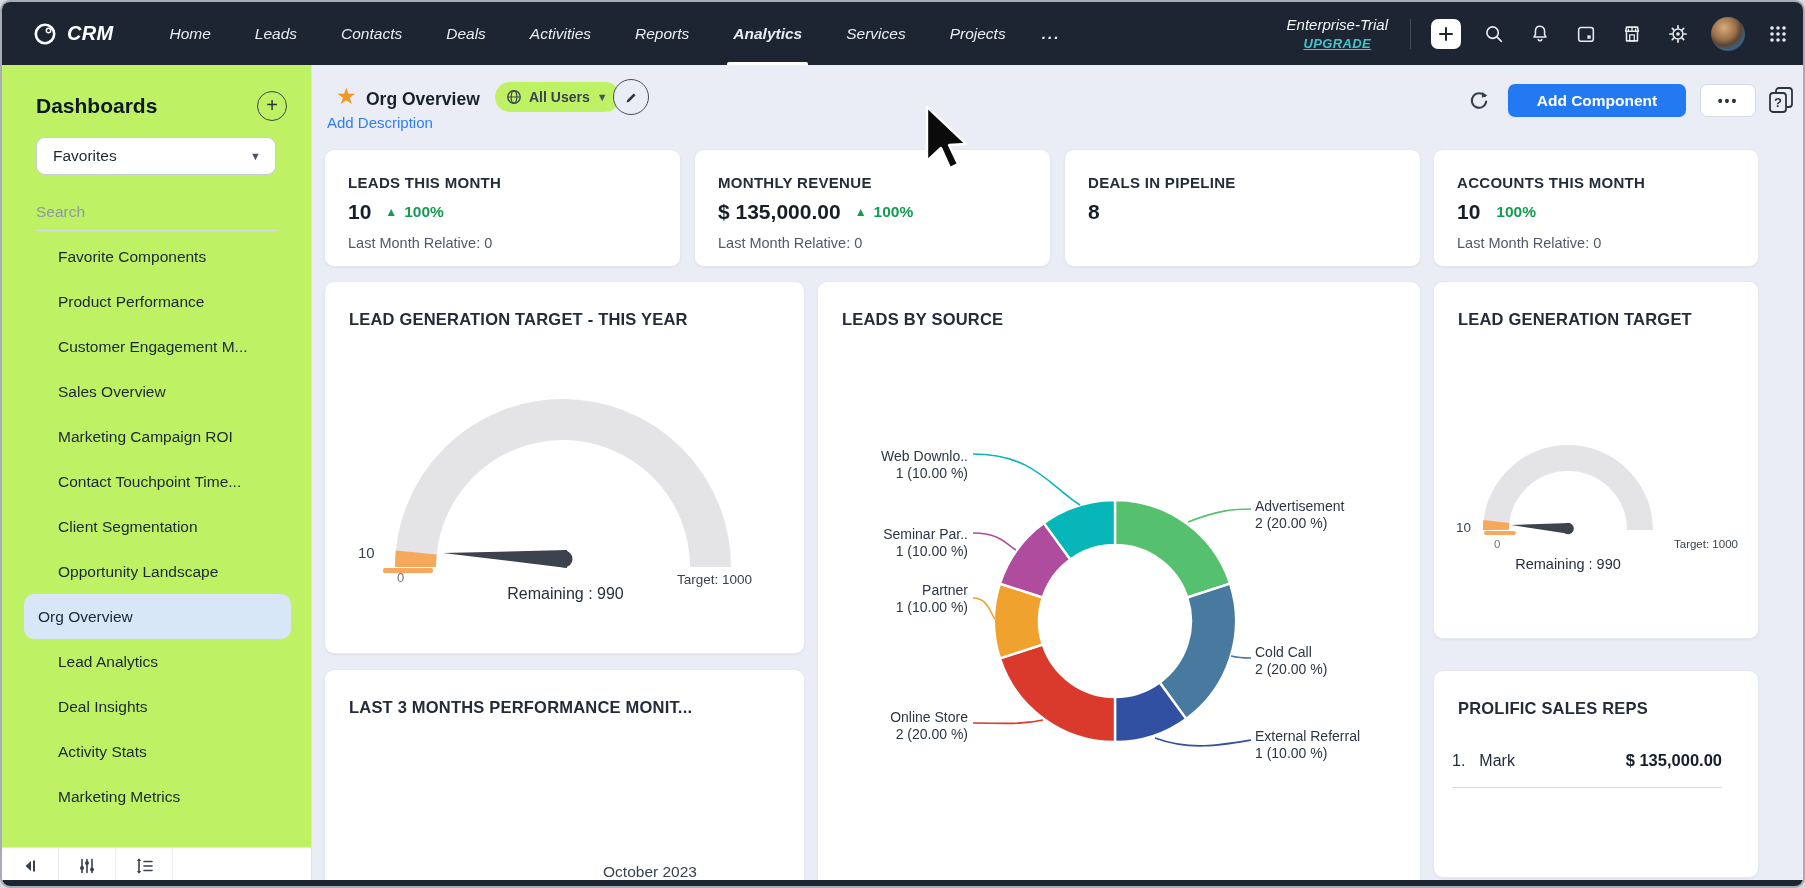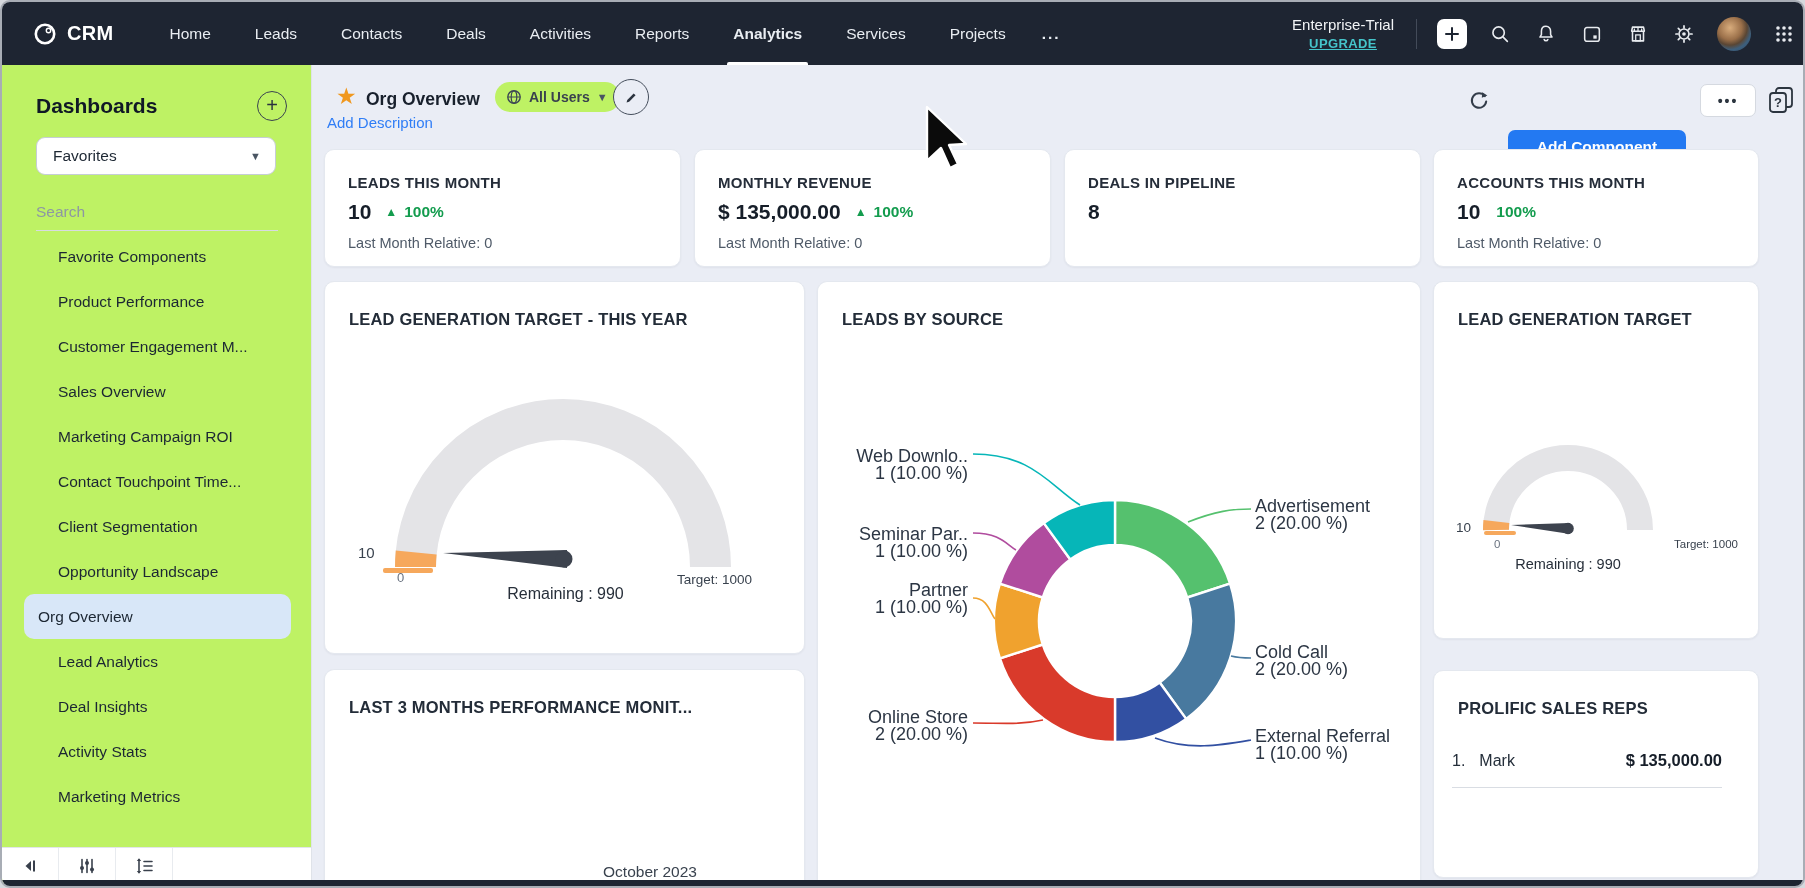--- a/index.html
+++ b/index.html
@@ -1,30 +1,30 @@
 <!DOCTYPE html>
 <html><head>
 <meta charset="utf-8">
 <style>
   html,body{margin:0;padding:0;background:#d6d9de;font-family:"Liberation Sans","DejaVu Sans",sans-serif;}
   *{box-sizing:border-box;}
   .window{position:relative;width:1805px;height:888px;background:#eaedf5;border:2px solid #a8adb5;border-radius:10px;overflow:hidden;}
   .bottom-strip{position:absolute;left:0;right:0;bottom:0;height:6px;background:#1e2532;z-index:60;}
 
   
-  .nav{position:absolute;left:0;top:0;width:100%;height:63px;background:#1e2532;display:flex;align-items:stretch;justify-content:space-between;z-index:40;}
+  .nav{position:absolute;left:0;top:0;width:100%;height:63px;background:#1e2532;display:flex;align-items:stretch;justify-content:space-between;z-index:40;font-style:italic;}
   .nav-left{display:flex;align-items:center;padding-left:30px;}
   .logo{display:flex;align-items:center;gap:9px;margin-right:34px;}
   .brand{color:#fff;font-size:20px;font-weight:700;letter-spacing:.3px;}
   .nav-items{display:flex;align-items:stretch;height:63px;}
   .nav-item{position:relative;display:flex;align-items:center;color:#e9edf2;font-size:15.5px;padding:0 22px;cursor:default;white-space:nowrap;}
   .nav-item.active{font-weight:700;}
   .nav-item.active::after{content:"";position:absolute;left:16px;right:16px;bottom:0;height:3px;background:#fff;border-radius:2px 2px 0 0;}
   .nav-item.more{font-weight:700;letter-spacing:2px;padding:0 14px;}
-  .nav-right{display:flex;align-items:center;gap:20px;padding-right:6px;}
+  .nav-right{display:flex;align-items:center;gap:20px;padding-right:12px;}
   .plan{display:flex;flex-direction:column;align-items:center;line-height:1.35;margin-right:2px;}
   .plan-name{color:#f2f4f6;font-size:15px;}
   .plan-upgrade{color:#45c4ca;font-size:13px;font-weight:700;letter-spacing:.4px;text-decoration:underline;}
   .nav-divider{width:1px;height:30px;background:#434b59;}
   .plus-tile{width:30px;height:30px;background:#fff;border-radius:7px;display:flex;align-items:center;justify-content:center;}
   .nav-icon{display:flex;align-items:center;justify-content:center;width:26px;height:26px;}
   .avatar{width:34px;height:34px;border-radius:50%;background:radial-gradient(circle at 38% 32%,#d9ad7d 0%,#9a6f49 38%,#5a4634 55%,#3d5f7d 70%,#2c4660 100%);}
 
   
   .sidebar{position:absolute;left:0;top:63px;width:310px;height:819px;background:#bef264;border-right:1px solid #dfe3e9;z-index:20;}
@@ -43,21 +43,21 @@
   .tool-cell{width:57px;height:100%;display:flex;align-items:center;justify-content:center;border-right:1px solid #e8ebef;}
 
   
   .main{position:absolute;left:311px;top:63px;width:1492px;height:819px;background:#eaedf5;overflow:hidden;z-index:10;}
   .hdr-star{position:absolute;left:23px;top:20px;font-size:23px;color:#f0981f;line-height:1;}
   .hdr-title{position:absolute;left:53px;top:24px;font-size:17.5px;font-weight:700;color:#18202c;}
   .aud-pill{position:absolute;left:182px;top:17px;height:30px;background:#bef264;border-radius:15px;display:flex;align-items:center;gap:7px;padding:0 12px 0 11px;font-size:14px;font-weight:600;color:#39424e;}
   .edit-btn{position:absolute;left:300px;top:14px;width:36px;height:36px;border:1.6px solid #454e5c;border-radius:50%;background:#eaedf5;display:flex;align-items:center;justify-content:center;}
   .add-desc{position:absolute;left:14px;top:49px;font-size:15px;color:#2f7df6;}
   .refresh-btn{position:absolute;left:1152px;top:22px;width:28px;height:28px;display:flex;align-items:center;justify-content:center;}
-  .addc-btn{position:absolute;left:1195px;top:19px;width:178px;height:33px;background:#2379f2;border-radius:7px;color:#fff;font-size:15.5px;font-weight:600;display:flex;align-items:center;justify-content:center;border:none;margin-top:46px;}
+  .addc-btn{position:absolute;left:1195px;top:19px;width:178px;height:33px;background:#2379f2;border-radius:7px;color:#fff;font-size:15.5px;font-weight:600;display:flex;align-items:center;justify-content:center;border:none;}
   .more-btn{position:absolute;left:1387px;top:19px;width:56px;height:33px;background:#fff;border:1px solid #d5d9e0;border-radius:7px;color:#2c353f;font-size:14px;font-weight:700;letter-spacing:2px;display:flex;align-items:center;justify-content:center;}
   .copy-btn{position:absolute;left:1455px;top:21px;width:26px;height:28px;display:flex;align-items:center;justify-content:center;}
 
   .card{position:absolute;background:#fff;border:1px solid #e4e8ef;border-radius:10px;box-shadow:0 1px 2px rgba(16,24,40,.05);}
   .card-title{position:absolute;left:24px;top:28px;font-size:16.5px;font-weight:700;color:#232c38;letter-spacing:.2px;}
 
   
   .kpi{height:118px;}
   .kpi .k-title{position:absolute;left:23px;top:24px;font-size:15px;font-weight:700;color:#252d39;letter-spacing:.3px;}
   .kpi .k-row{position:absolute;left:23px;top:50px;display:flex;align-items:center;}
@@ -67,21 +67,21 @@
   .kpi .k-change.flat{margin-left:16px;}
   .kpi .k-foot{position:absolute;left:23px;top:85px;font-size:14.5px;color:#4f5a68;}
 
   
   .g-label{position:absolute;font-size:15px;color:#39424e;}
   .g-small{position:absolute;font-size:13px;color:#6a7380;}
   .g-target{position:absolute;font-size:13.5px;color:#39424e;}
   .g-remaining{position:absolute;text-align:center;font-size:16px;color:#272f3a;}
 
   
-  .dl{position:absolute;font-size:18px;line-height:17px;color:#2c3644;}
+  .dl{position:absolute;font-size:14px;line-height:17px;color:#2c3644;}
   .dl.right-al{text-align:right;}
   .dl span{display:block;}
 
   
   .t-col{position:absolute;font-size:15.5px;color:#39424e;text-align:center;}
   .t-line{position:absolute;height:2px;background:#7d8fd6;}
   .p-row{position:absolute;left:18px;right:36px;top:80px;display:flex;align-items:center;}
   .p-rank{font-size:16px;color:#242e3a;margin-right:14px;}
   .p-name{font-size:16px;color:#242e3a;}
   .p-val{margin-left:auto;font-size:16.5px;font-weight:700;color:#161e29;}

